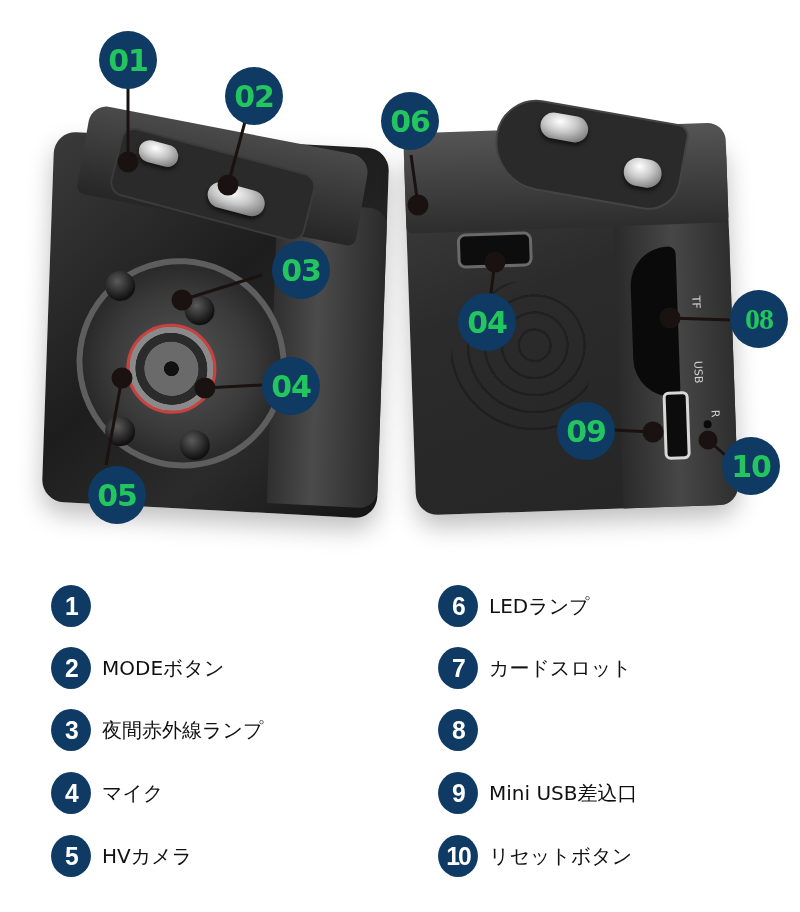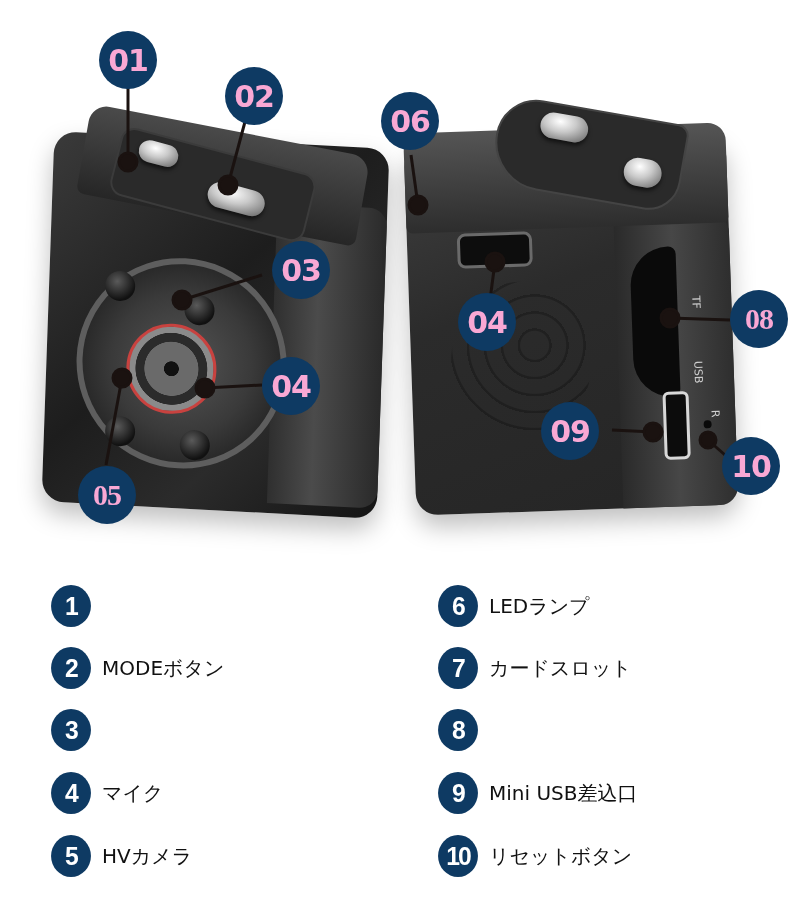--- a/index.html
+++ b/index.html
@@ -101,21 +101,21 @@
     position: absolute; color: #cfcfcf; font-size: 11px;
     font-family: "DejaVu Sans", sans-serif; transform: rotate(90deg);
   }
 
   
   svg.leaders { position: absolute; left: 0; top: 0; width: 800px; height: 560px; pointer-events: none; }
 
   
   .callout {
     position: absolute; width: 58px; height: 58px; border-radius: 50%;
-    background: #0e3a63; color: #f9a8d4;
+    background: #0e3a63; color: #22c55e;
     display: flex; align-items: center; justify-content: center;
     font-family: "DejaVu Sans", sans-serif; font-size: 30px; font-weight: bold;
     letter-spacing: -1px;
   }
 
   
   .legend { position: absolute; left: 0; top: 570px; width: 800px; height: 320px; }
   .legend-item {
     position: absolute; display: flex; align-items: center; height: 44px;
   }
@@ -193,38 +193,39 @@
         <circle cx="653" cy="432" r="9"></circle>
       <line x1="725" y1="455" x2="708" y2="440"></line>
         <circle cx="708" cy="440" r="8"></circle>
     </g>
   </svg>
 
   <div class="callout" style="left:99px; top:31px;">01</div>
   <div class="callout" style="left:225px; top:67px;">02</div>
   <div class="callout" style="left:272px; top:241px;">03</div>
   <div class="callout" style="left:262px; top:357px;">04</div>
-  <div class="callout" style="left:78px; top:466px;font-family:Liberation Serif, serif;">05</div>
+  <div class="callout" style="left:88px; top:466px;">05</div>
   <div class="callout" style="left:381px; top:92px;">06</div>
   <div class="callout" style="left:458px; top:293px;">04</div>
   <div class="callout" style="left:730px; top:290px;font-family:Liberation Serif, serif;">08</div>
-  <div class="callout" style="left:541px; top:402px;">09</div>
+  <div class="callout" style="left:557px; top:402px;">09</div>
   <div class="callout" style="left:722px; top:437px;">10</div>
 </div>
 
 <div class="legend">
   <div class="legend-item" style="left:50px; top:14px;">
     <span class="legend-badge">1</span>
   </div>
   <div class="legend-item" style="left:50px; top:76px;">
     <span class="legend-badge">2</span>
     <span class="legend-text">MODEボタン</span>
   </div>
   <div class="legend-item" style="left:50px; top:138px;">
     <span class="legend-badge">3</span>
+    <span class="legend-text">夜間赤外線ランプ</span>
   </div>
   <div class="legend-item" style="left:50px; top:201px;">
     <span class="legend-badge">4</span>
     <span class="legend-text">マイク</span>
   </div>
   <div class="legend-item" style="left:50px; top:264px;">
     <span class="legend-badge">5</span>
     <span class="legend-text">HVカメラ</span>
   </div>
 

